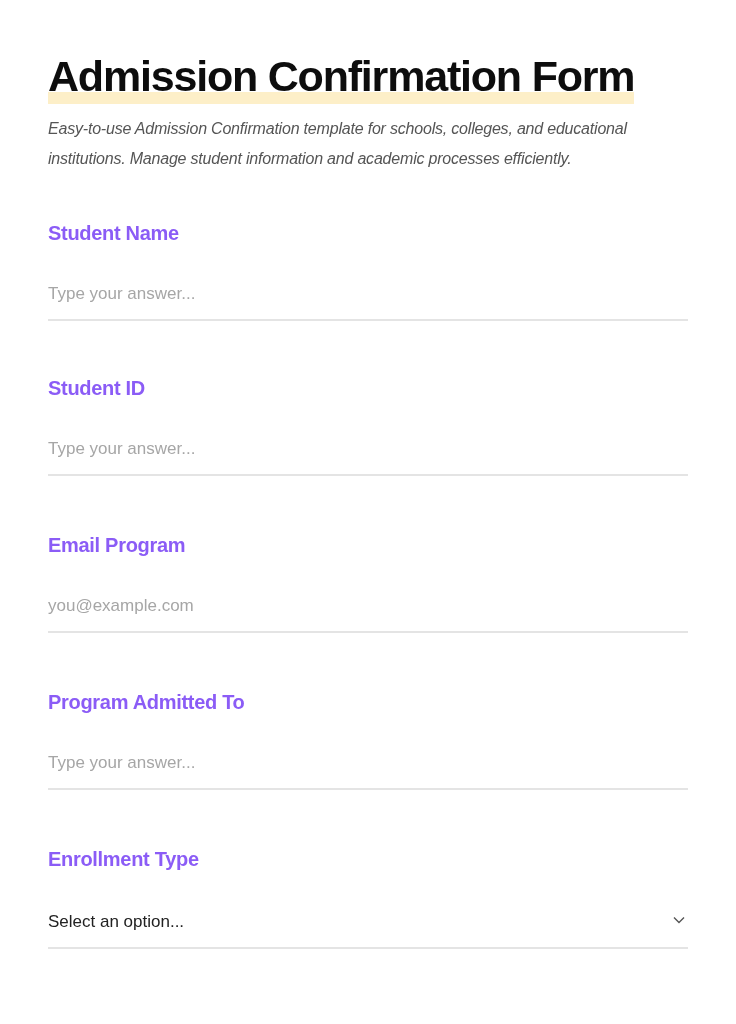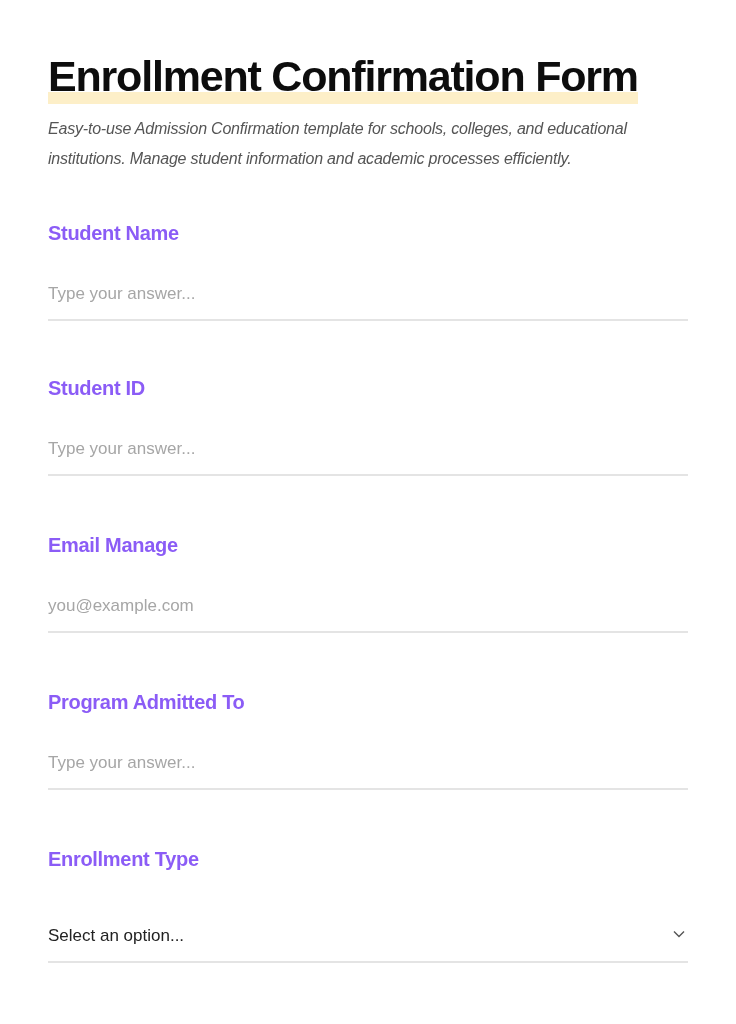--- a/index.html
+++ b/index.html
@@ -16,54 +16,54 @@
   .input::placeholder { color: #a6a6a6; }
   .select-text { font-size: 17px; color: #222; line-height: 30px; }
   .chev { position: absolute; right: 2px; top: 6px; width: 14px; height: 14px; }
 </style>
 </head>
 <body>
 
 <div class="page">
   <div class="title-wrap">
     <span class="title-hl"></span>
-    <h1 class="title">Enrollment Confirmation Form</h1>
+    <h1 class="title">Admission Confirmation Form</h1>
   </div>
   <div class="desc">Easy-to-use Admission Confirmation template for schools, colleges, and educational institutions. Manage student information and academic processes efficiently.</div>
 
   <div class="field" style="margin-top:48px">
     <div class="label">Student Name</div>
     <div class="input-row" style="margin-top:34px">
       <input class="input" type="text" placeholder="Type your answer..." style="">
     </div>
   </div>
 
   <div class="field" style="margin-top:56px">
     <div class="label">Student ID</div>
     <div class="input-row" style="margin-top:34px">
       <input class="input" type="text" placeholder="Type your answer..." style="">
     </div>
   </div>
 
   <div class="field" style="margin-top:58px">
-    <div class="label">Email Manage</div>
+    <div class="label">Email Program</div>
     <div class="input-row" style="margin-top:34px">
       <input class="input" type="email" placeholder="you@example.com" style="">
     </div>
   </div>
 
   <div class="field" style="margin-top:58px">
     <div class="label">Program Admitted To</div>
     <div class="input-row" style="margin-top:34px">
       <input class="input" type="text" placeholder="Type your answer..." style="">
     </div>
   </div>
 
   <div class="field" style="margin-top:58px">
     <div class="label">Enrollment Type</div>
-    <div class="input-row" style="margin-top:50px">
+    <div class="input-row" style="margin-top:36px">
       <span class="select-text">Select an option...</span>
       <svg class="chev" viewBox="0 0 14 14">
         <polyline points="2,4.5 7,9.5 12,4.5" fill="none" stroke="#555" stroke-width="1.4"></polyline>
       </svg>
     </div>
   </div>
 </div>
 
 </body></html>

